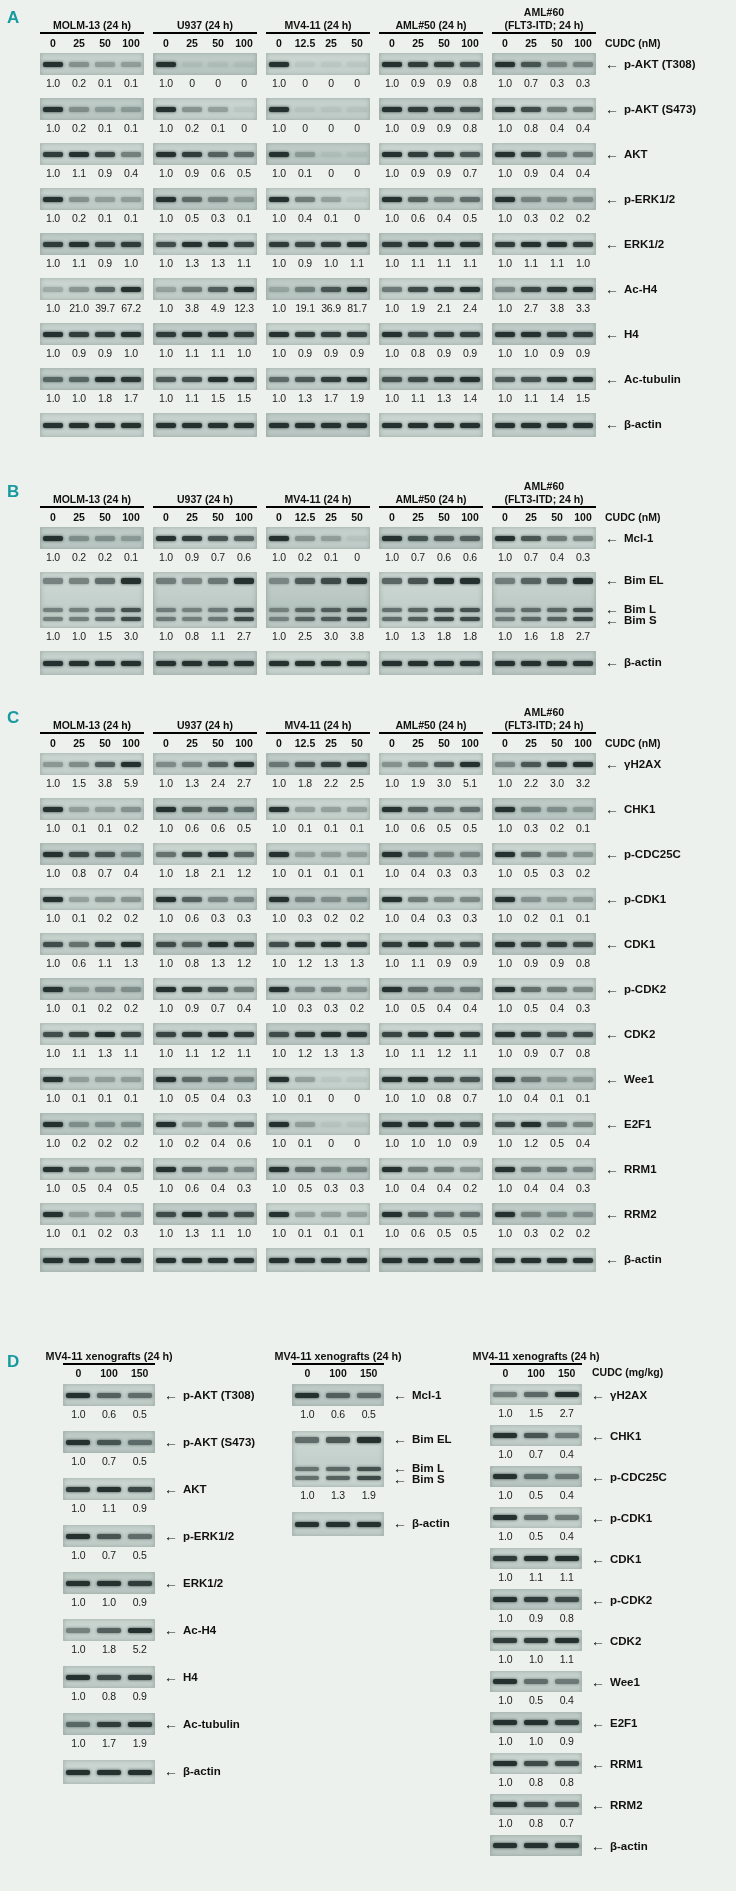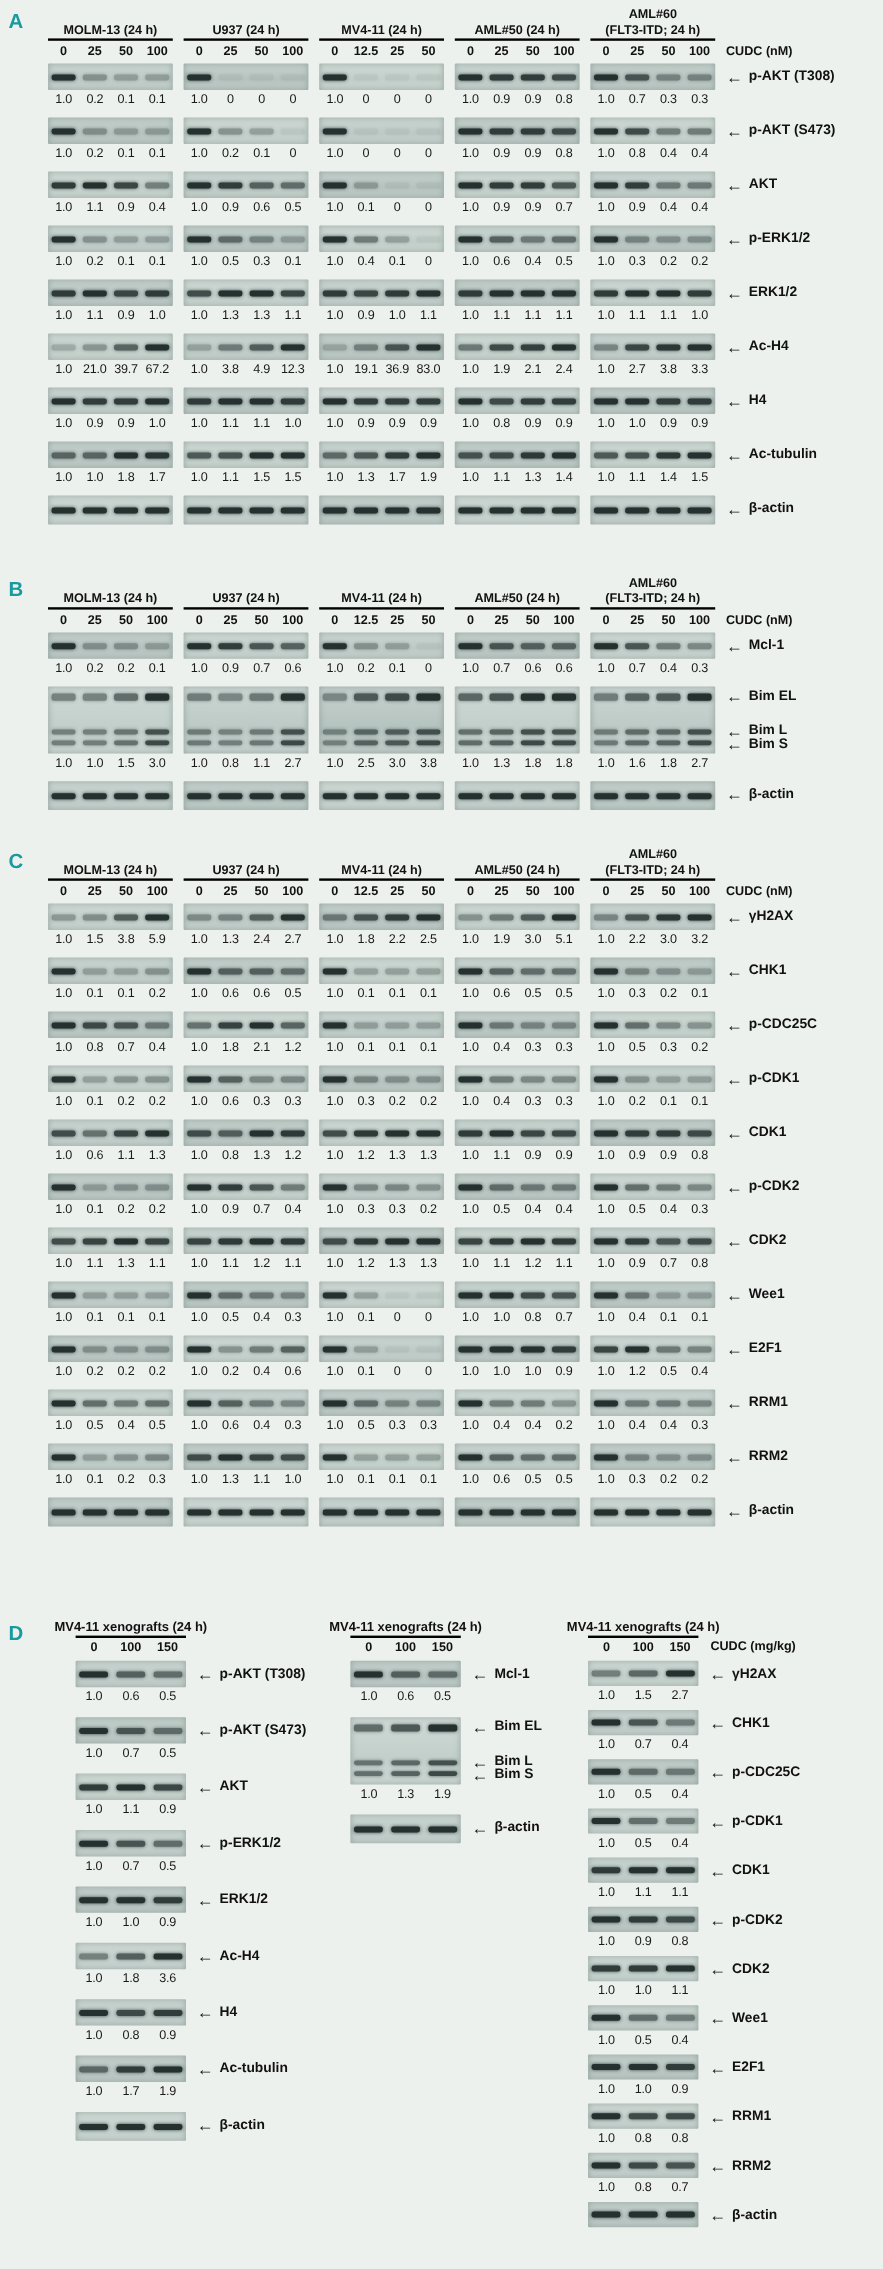--- a/index.html
+++ b/index.html
@@ -766,21 +766,21 @@
                 <div class="band" style="opacity: 0.77;"></div>
               </div>
               <div class="lane">
                 <div class="band" style="opacity: 1;"></div>
               </div>
             </div>
             <div class="nums" style="grid-template-columns: repeat(4, 1fr);">
               <span class="num">1.0</span>
               <span class="num">19.1</span>
               <span class="num">36.9</span>
-              <span class="num">83.0</span>
+              <span class="num">81.7</span>
             </div>
           </div>
           <div class="cell">
             <div class="blot" style="background: linear-gradient(rgb(208, 218, 214), rgb(194, 207, 202) 60%, rgb(203, 214, 210)); grid-template-columns: repeat(4, 1fr);">
               <div class="lane">
                 <div class="band" style="opacity: 0.55;"></div>
               </div>
               <div class="lane">
                 <div class="band" style="opacity: 0.84;"></div>
               </div>
@@ -3330,21 +3330,21 @@
               <div class="lane">
                 <div class="band" style="opacity: 0.7;"></div>
               </div>
               <div class="lane">
                 <div class="band" style="opacity: 1;"></div>
               </div>
             </div>
             <div class="nums" style="grid-template-columns: repeat(3, 1fr);">
               <span class="num">1.0</span>
               <span class="num">1.8</span>
-              <span class="num">3.6</span>
+              <span class="num">5.2</span>
             </div>
           </div>
           <div class="labelarea stdLA">
             <div class="rlabel">
               <span class="arrow">←</span>
               <span>Ac-H4</span>
             </div>
           </div>
         </div>
         <div class="drow" style="margin-left: 25px;">

